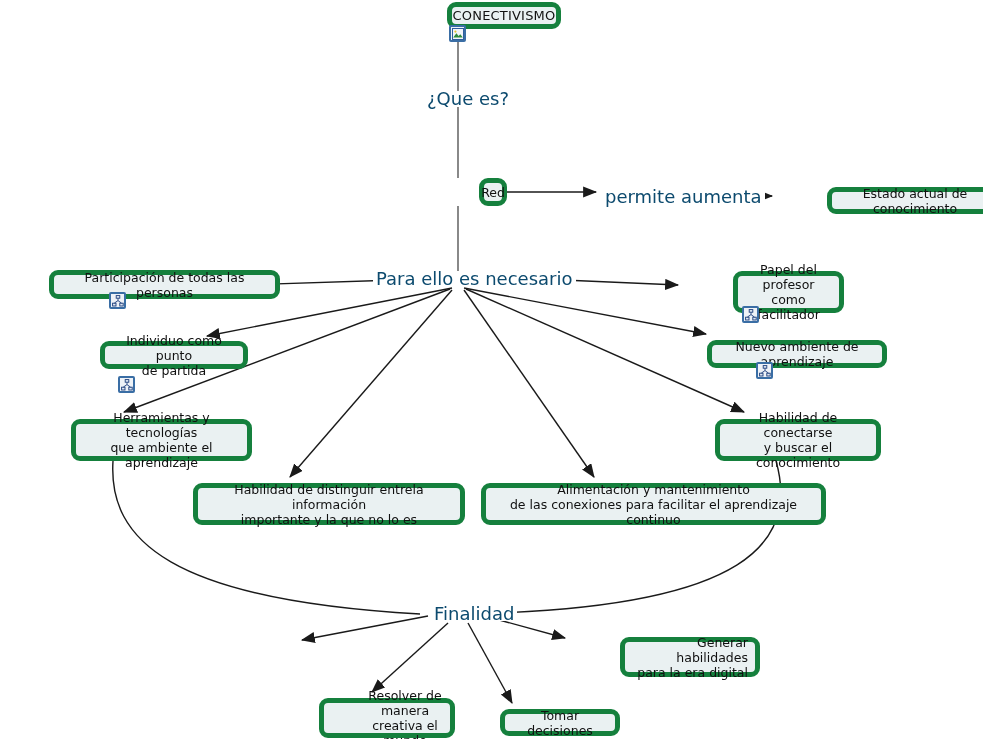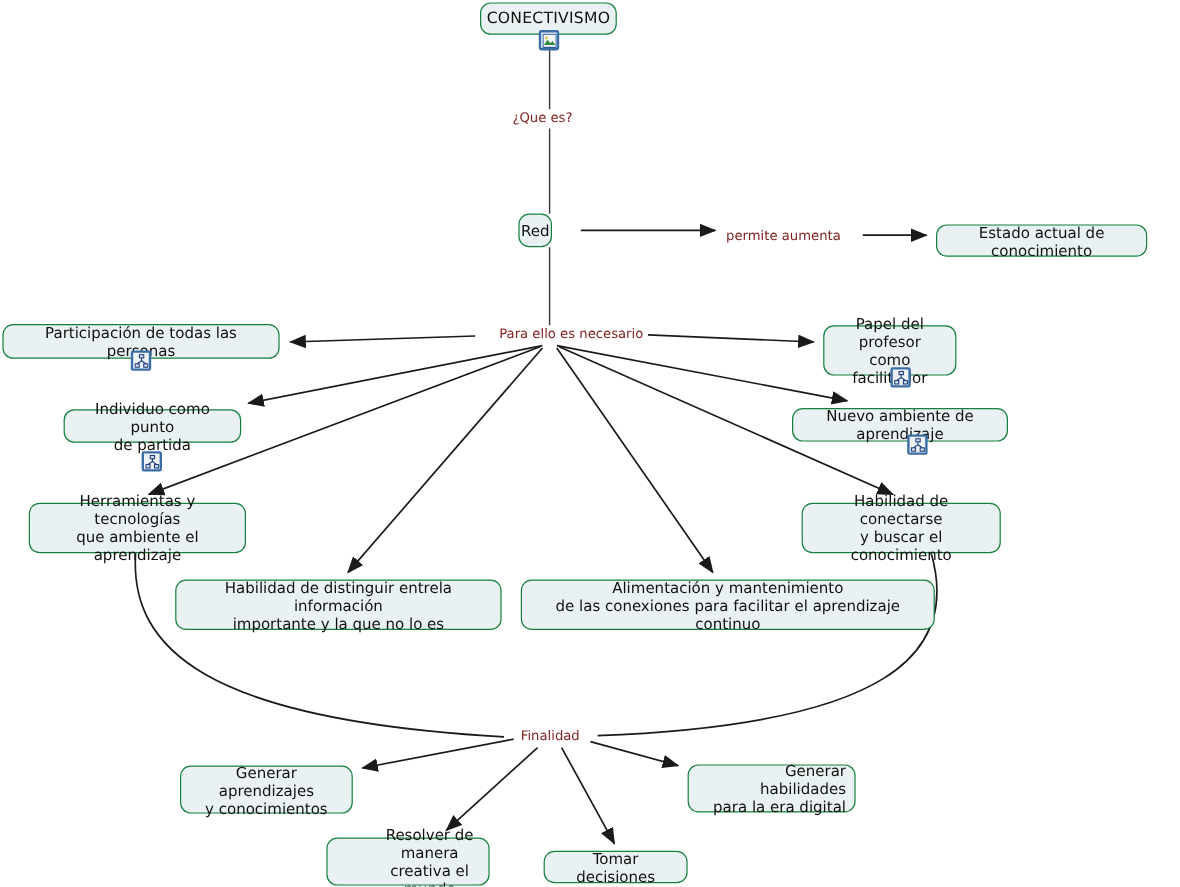--- a/index.html
+++ b/index.html
@@ -32,42 +32,43 @@
   }
   .edge-thin {
     fill: none;
     stroke: #3a3a3a;
     stroke-width: 1.2;
   }
   .node {
     position: absolute;
     box-sizing: border-box;
     background: #eaf1f2;
-    border: 1px solid #15803d;
+    border: 5px solid #15803d;
     border-radius: 9px;
     color: #111111;
     font-size: 12.5px;
     line-height: 15px;
     text-align: center;
     display: flex;
     align-items: center;
     justify-content: center;
     padding: 2px 7px;
     white-space: pre-line;
     z-index: 3;
+    margin-left: 47px;
   }
   .node.title-node {
     font-size: 13px;
     letter-spacing: 0.2px;
   }
   .link-label {
     position: absolute;
     background: #ffffff;
-    color: #7f1d1d;
-    font-size: 11px;
+    color: #0c4a6e;
+    font-size: 18px;
     line-height: 15px;
     text-align: left;
     white-space: nowrap;
     padding: 0 3px;
     z-index: 4;
   }
   .badge {
     position: absolute;
     width: 17px;
     height: 17px;
@@ -181,29 +182,27 @@
 
   <div class="node" style="left:668px; top:419px; width:166px; height:42px;">Habilidad de conectarse
 y buscar el conocimiento</div>
 
   <div class="node" style="left:146px; top:483px; width:272px; height:42px;">Habilidad de distinguir entrela información
 importante y la que no lo es</div>
 
   <div class="node" style="left:434px; top:483px; width:345px; height:42px;">Alimentación y mantenimiento
 de las conexiones para facilitar el aprendizaje continuo</div>
 
-  <div class="node" style="left:150px; top:638px; width:144px; height:40px;">Generar aprendizajes
-y conocimientos</div>
 
   <div class="node" style="left:573px; top:637px; width:140px; height:40px;text-align:right;">Generar habilidades
 para la era digital</div>
 
   <div class="node" style="left:272px; top:698px; width:136px; height:40px;padding-left:43px;">Resolver de manera
 creativa el mundo</div>
 
   <div class="node" style="left:453px; top:709px; width:120px; height:27px;">Tomar decisiones</div>
 
   <div class="link-label" style="left:424px; top:91px;">¿Que es?</div>
   <div class="link-label" style="left:602px; top:189px;">permite aumenta</div>
-  <div class="link-label" style="left:413px; top:271px;">Para ello es necesario</div>
+  <div class="link-label" style="left:373px; top:271px;">Para ello es necesario</div>
   <div class="link-label" style="left:431px; top:606px;">Finalidad</div>
 
 </div>
 
 </body></html>

